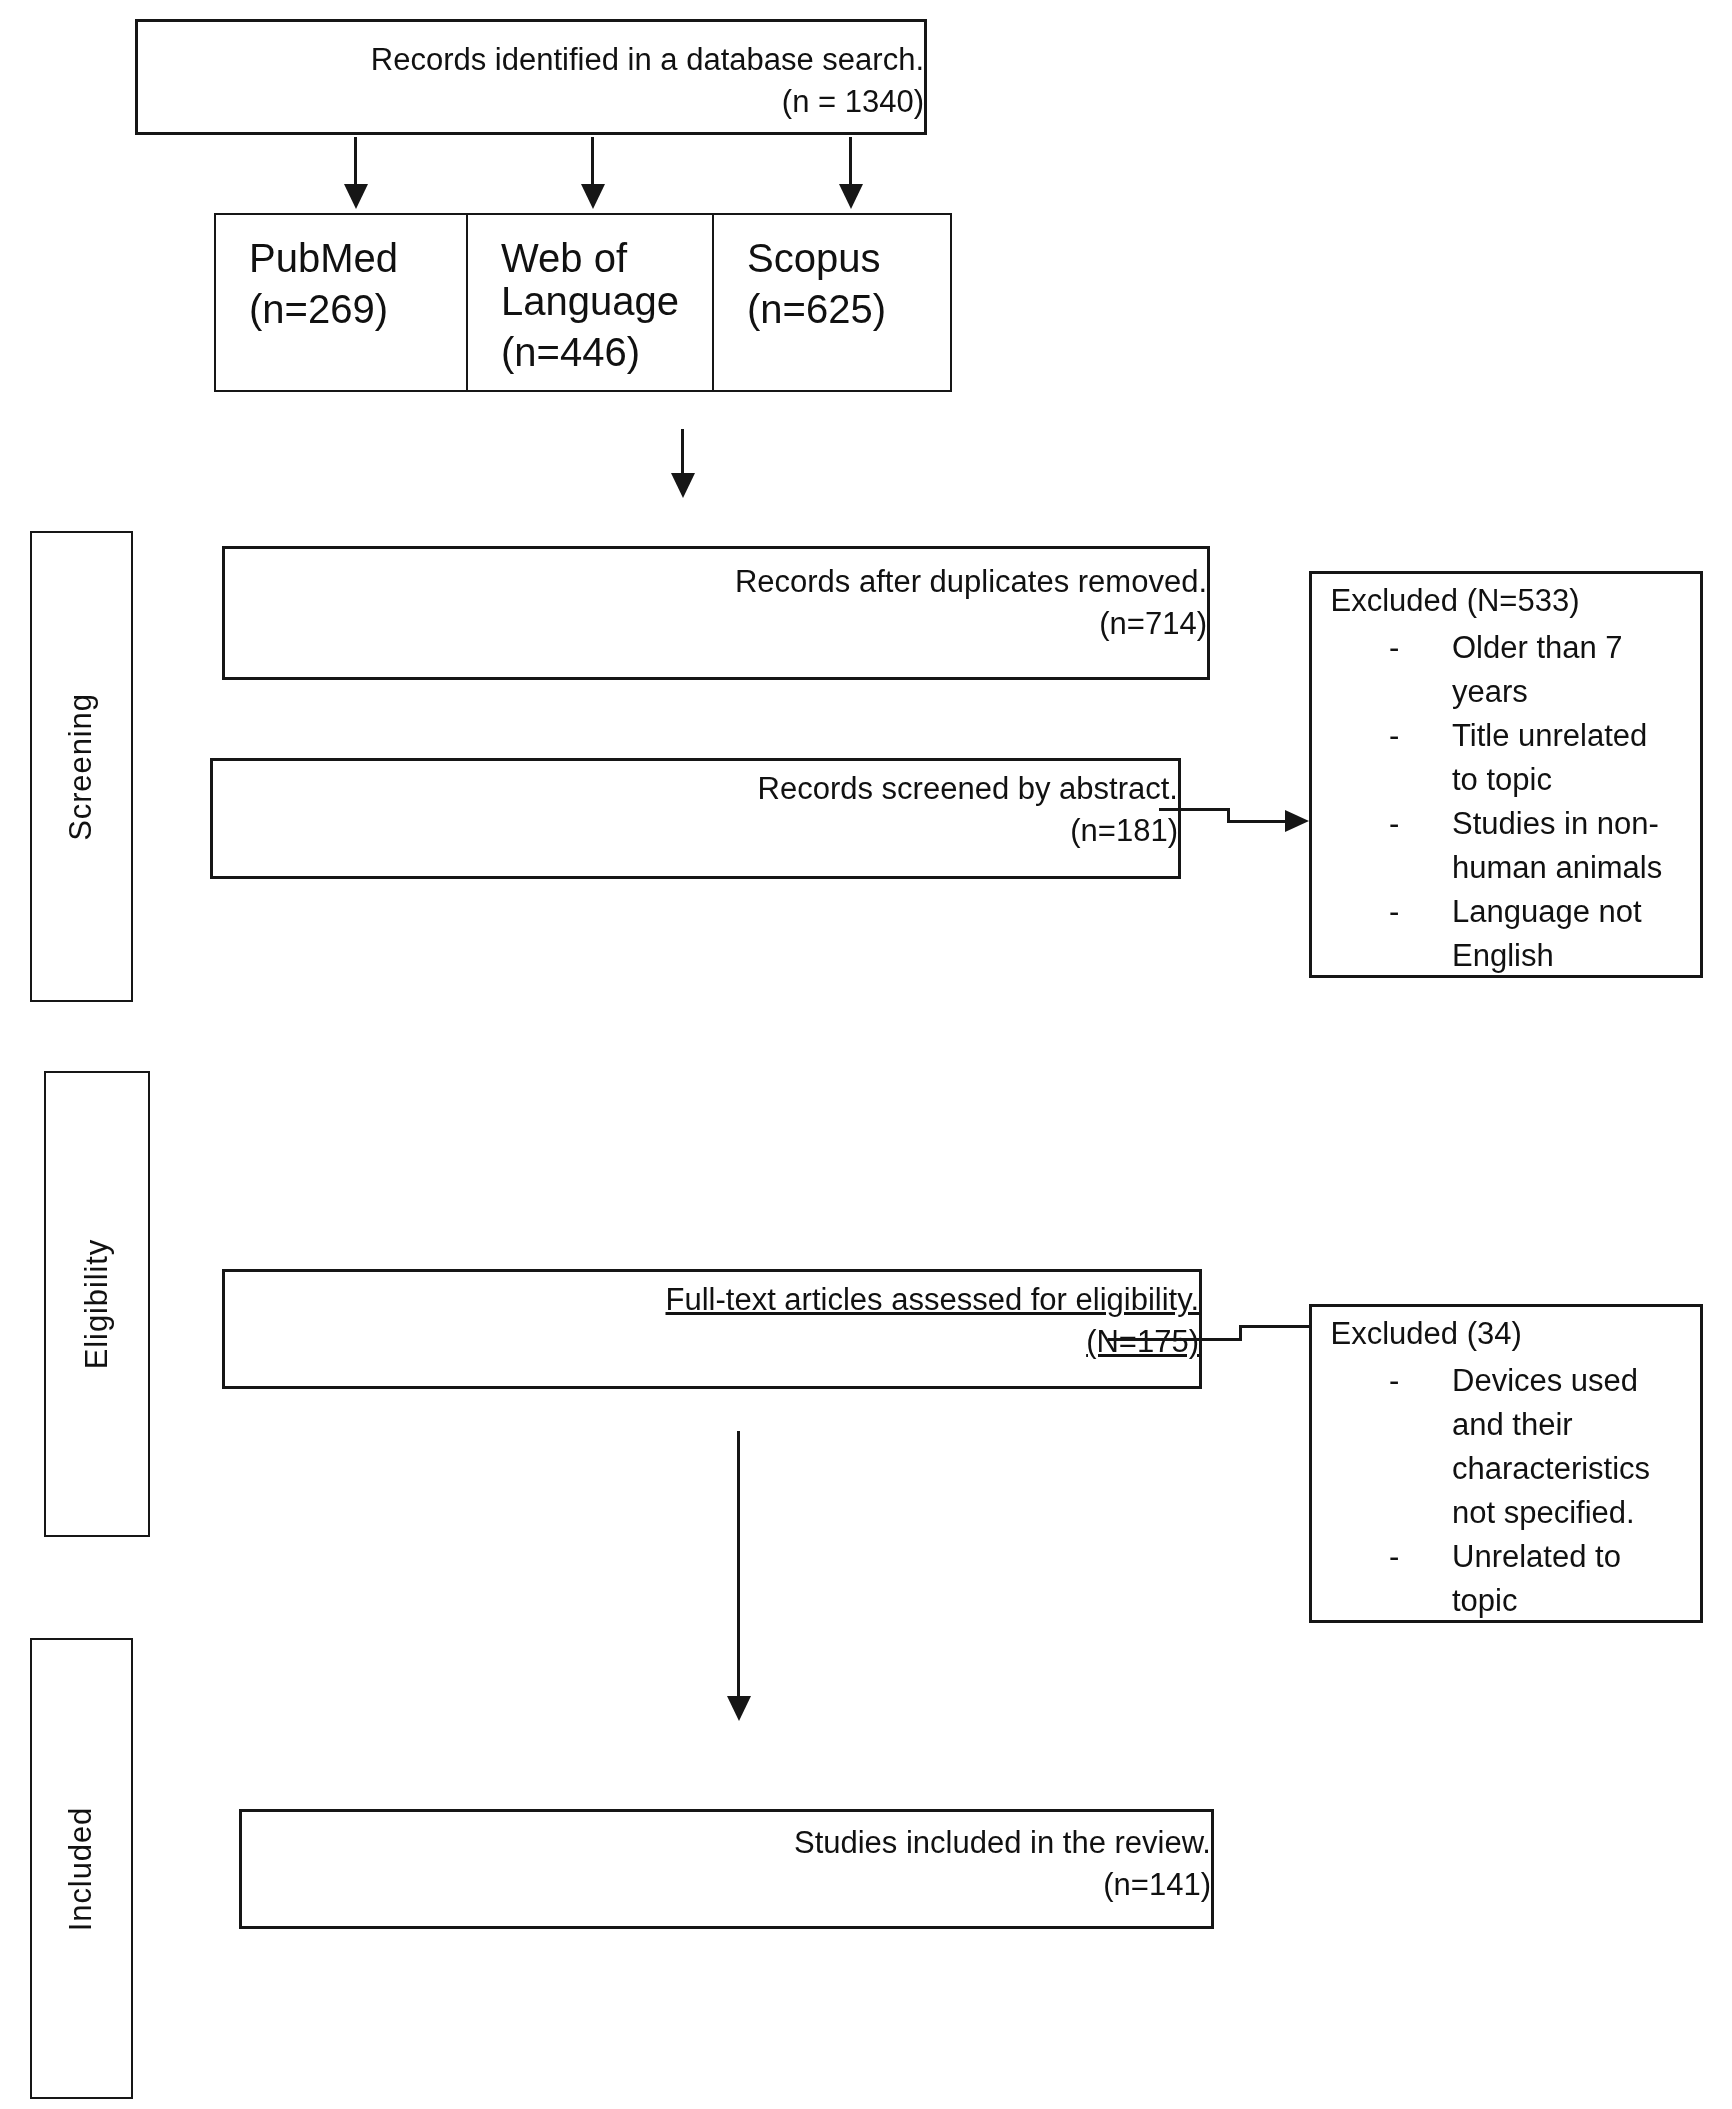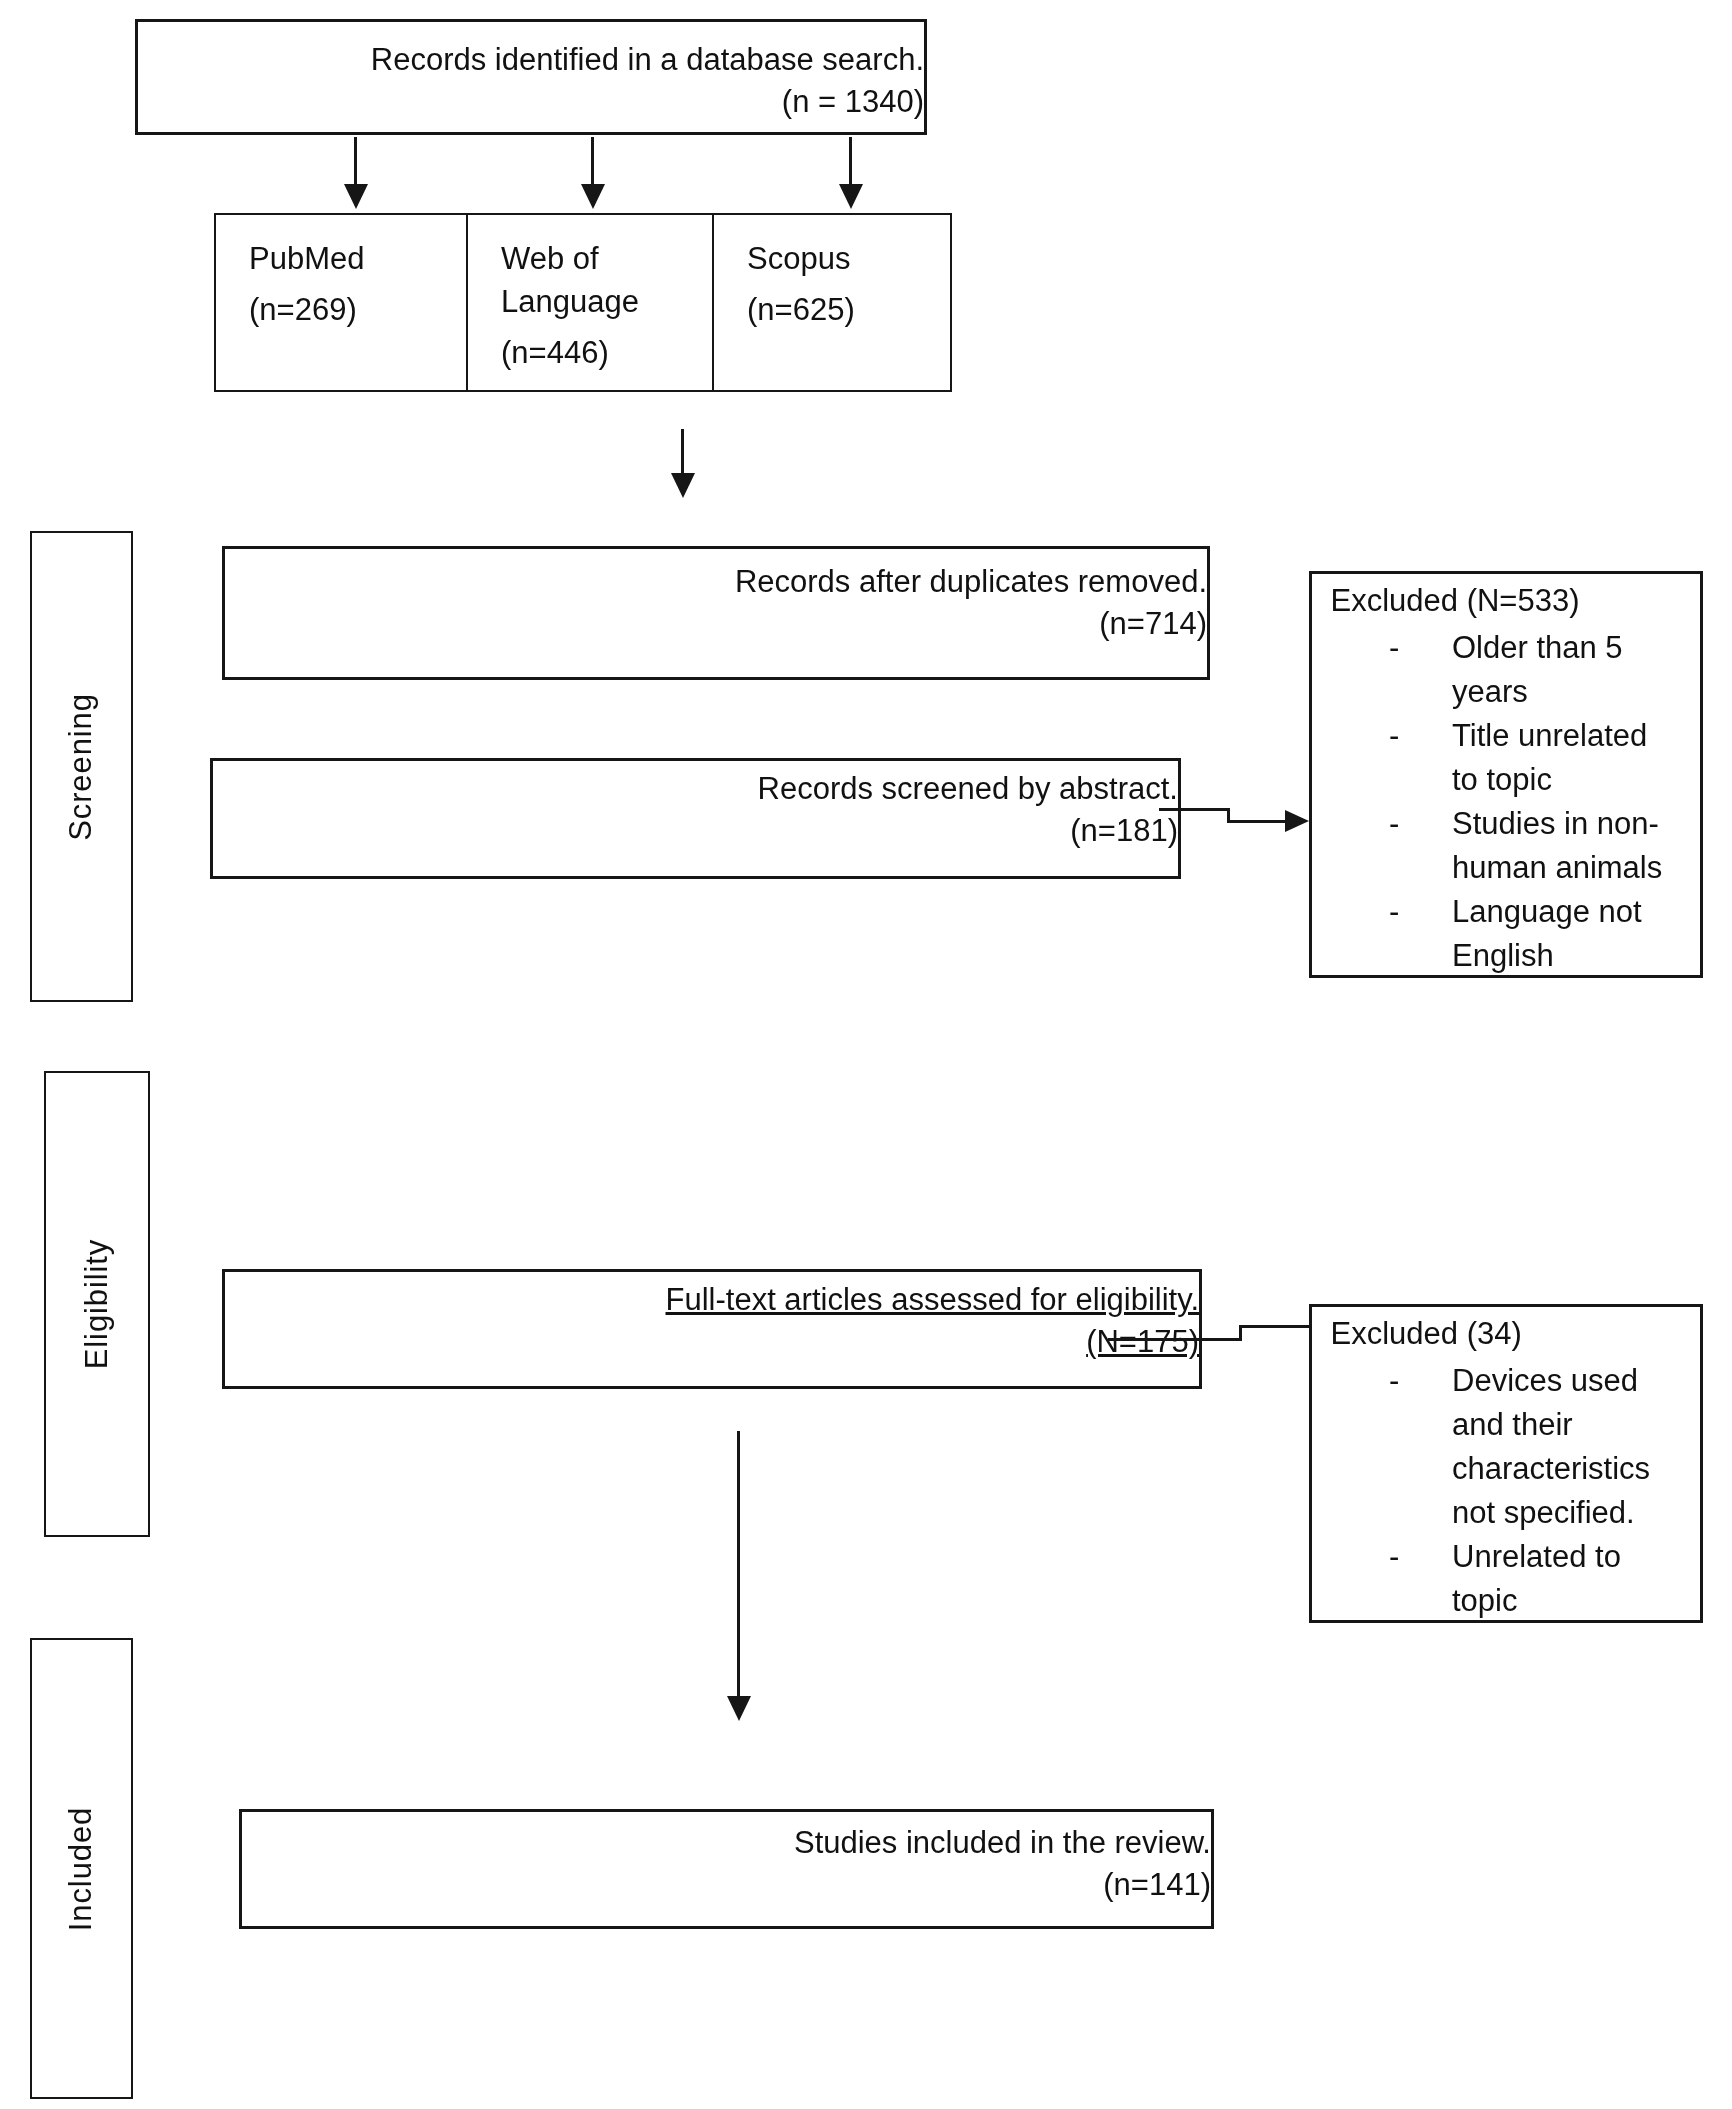--- a/index.html
+++ b/index.html
@@ -17,21 +17,21 @@
     box-sizing: border-box;
     border: 3.7px solid #161616;
     background: #ffffff;
     font-size: 31px;
   }
   .b3 { border-width: 2.8px; }
   .tcenter { text-align: right; }
   .bline { line-height: 42px; white-space: nowrap; }
   
   .row { display: flex; }
-  .cell { box-sizing: border-box; padding: 22px 0 0 33px; font-size: 31px; }
+  .cell { box-sizing: border-box; padding: 22px 0 0 33px; font-size: 40px; }
   .cell .cname { line-height: 43px; width: 157px; }
   .cell .ccount { line-height: 43px; white-space: nowrap; margin-top: 8px; }
   .cdiv { border-right: 2.8px solid #161616; }
   
   .exh { margin: 5.5px 0 0 0; padding-left: 18.5px; line-height: 41px; white-space: nowrap; }
   .exlist { list-style: none; margin: 5.5px 0 0 0; padding: 0 0 0 77px; }
   .exlist li { position: relative; padding-left: 63px; width: 222px; line-height: 44px; font-size: 31px; }
   .exlist .dash { position: absolute; left: 0; top: 0; }
   
   .sideband {
@@ -122,21 +122,21 @@
     <div class="vl" style="left:1227px; top:808px; height:14px;"></div>
     <div class="hl" style="left:1227px; top:820px; width:58px;"></div>
     <div class="hd-right" style="left:1285px; top:810px;"></div>
   </div>
 
   <div class="fbox" style="left:1309px; top:571px; width:394px; height:407px;">
     <div class="exh">Excluded (N=533)</div>
     <ul class="exlist">
       <li>
         <span class="dash">-</span>
-        <span>Older than 5 years</span>
+        <span>Older than 7 years</span>
       </li>
       <li>
         <span class="dash">-</span>
         <span>Title unrelated to topic</span>
       </li>
       <li>
         <span class="dash">-</span>
         <span>Studies in non-human animals</span>
       </li>
       <li>

